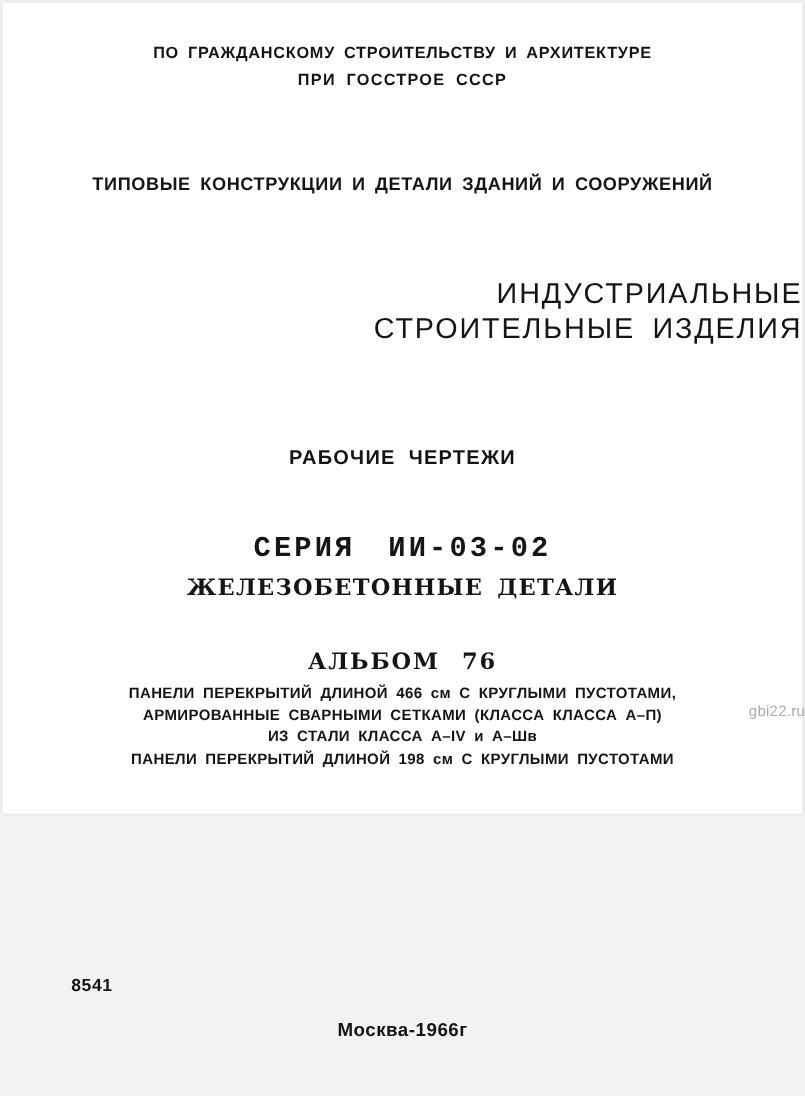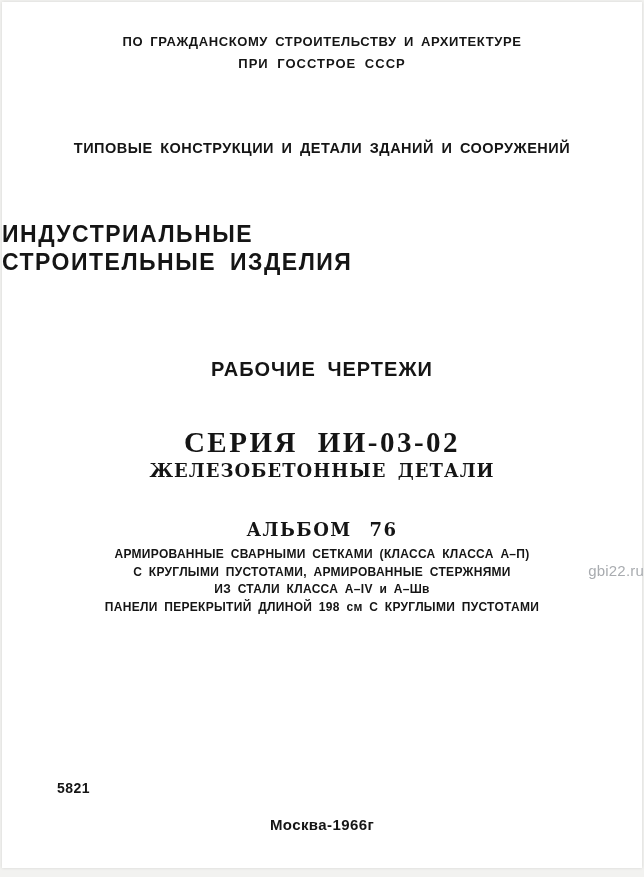--- a/index.html
+++ b/index.html
@@ -9,21 +9,21 @@
   body {
     width: 644px;
     height: 877px;
     background: #f2f2f0;
     font-family: "Liberation Sans", sans-serif;
     overflow: hidden;
   }
   .page {
     position: relative;
     width: 640px;
-    height: 866px;
+    height: 649px;
     margin: 2px auto 0 2px;
     background: #ffffff;
     box-shadow: 0 0 3px rgba(0,0,0,0.12);
     color: #151515;
   }
   .line {
     position: absolute;
     left: 0;
     width: 100%;
     text-align: center;
@@ -51,40 +51,40 @@
     font-weight: 700;
     letter-spacing: 0.5px;
     word-spacing: 3px;
   }
   
   .main-title {
     position: absolute;
     top: 218px;
     left: 0;
     width: 100%;
-    text-align: left;
+    text-align: right;
     font-size: 23px;
-    font-weight: 700;
+    font-weight: 400;
     line-height: 28px;
     letter-spacing: 1.5px;
     word-spacing: 6px;
   }
   
   .subtitle {
     top: 356px;
-    font-size: 20px;
+    font-size: 16px;
     font-weight: 700;
     letter-spacing: 1px;
     word-spacing: 5px;
   }
   
   .series-number {
     top: 424px;
-    font-family: Liberation Serif, serif;
-    font-size: 29px;
+    font-family: Liberation Mono, monospace;
+    font-size: 23px;
     font-weight: 700;
     letter-spacing: 2.5px;
     word-spacing: 10px;
   }
   .series-type {
     top: 458px;
     font-family: "DejaVu Serif", serif;
     font-size: 18px;
     font-weight: 700;
     letter-spacing: 1px;
@@ -109,21 +109,21 @@
     font-weight: 700;
     line-height: 17.5px;
     letter-spacing: 0.3px;
     word-spacing: 3px;
   }
   
   .watermark {
     position: absolute;
     top: 560px;
     right: -2px;
-    font-size: 15px;
+    font-size: 12px;
     font-weight: 400;
     color: #a9acb0;
     letter-spacing: 0.2px;
   }
   
   .print-code {
     position: absolute;
     top: 778px;
     left: 55px;
     font-size: 14px;
@@ -156,25 +156,25 @@
 
   <div class="line subtitle">РАБОЧИЕ ЧЕРТЕЖИ</div>
 
   <div class="line series-number">СЕРИЯ ИИ-03-02</div>
 
   <div class="line series-type">ЖЕЛЕЗОБЕТОННЫЕ ДЕТАЛИ</div>
 
   <div class="line album-heading">АЛЬБОМ 76</div>
 
   <div class="album-lines">
+    <div>ПАНЕЛИ ПЕРЕКРЫТИЙ ДЛИНОЙ 466 см С КРУГЛЫМИ ПУСТОТАМИ,</div>
     <div>АРМИРОВАННЫЕ СВАРНЫМИ СЕТКАМИ (КЛАССА КЛАССА А–П)</div>
-    <div>С КРУГЛЫМИ ПУСТОТАМИ, АРМИРОВАННЫЕ СТЕРЖНЯМИ</div>
     <div>ИЗ СТАЛИ КЛАССА А–IV и А–Шв</div>
     <div>ПАНЕЛИ ПЕРЕКРЫТИЙ ДЛИНОЙ 198 см С КРУГЛЫМИ ПУСТОТАМИ</div>
   </div>
 
   <div class="watermark">gbi22.ru</div>
 
-  <div class="print-code">5821</div>
+  <div class="print-code">8541</div>
 
   <div class="line imprint">Москва-1966г</div>
 
 </div>
 
 </body></html>

